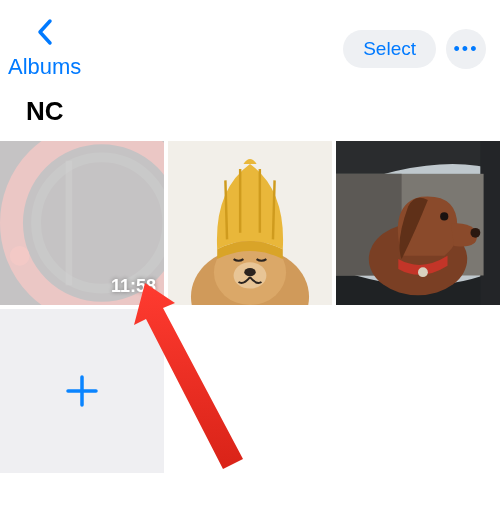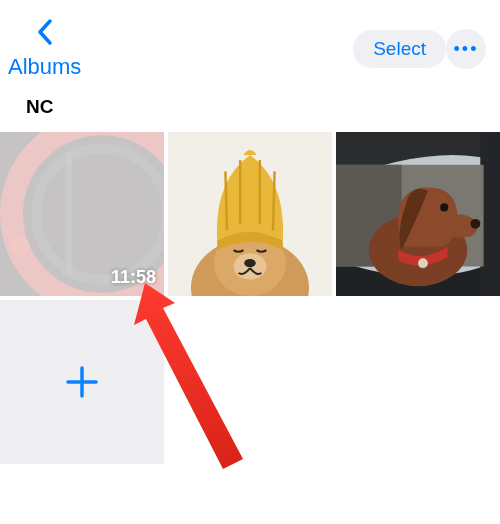--- a/index.html
+++ b/index.html
@@ -25,21 +25,21 @@
       font-size: 22px;
       cursor: pointer;
       flex-direction: column;
     }
     .back .chev {
       display: inline-block;
     }
     .header-right {
       display: flex;
       align-items: center;
-      gap: 0;
+      gap: 10px;
     }
     .pill {
       background: #eef0f3;
       color: #007aff;
       font-size: 19px;
       padding: 8px 20px;
       border-radius: 30px;
       cursor: pointer;
     }
     .more {
@@ -49,21 +49,21 @@
       border-radius: 50%;
       display: flex;
       align-items: center;
       justify-content: center;
       cursor: pointer;
       color: #007aff;
       font-size: 18px;
       letter-spacing: 2px;
     }
     .title {
-      font-size: 19px;
+      font-size: 26px;
       font-weight: 700;
       color: #000;
       padding: 6px 0 14px 26px;
     }
     .grid {
       display: grid;
       grid-template-columns: repeat(3, 1fr);
       gap: 4px;
       padding: 0 0 0 0;
     }

